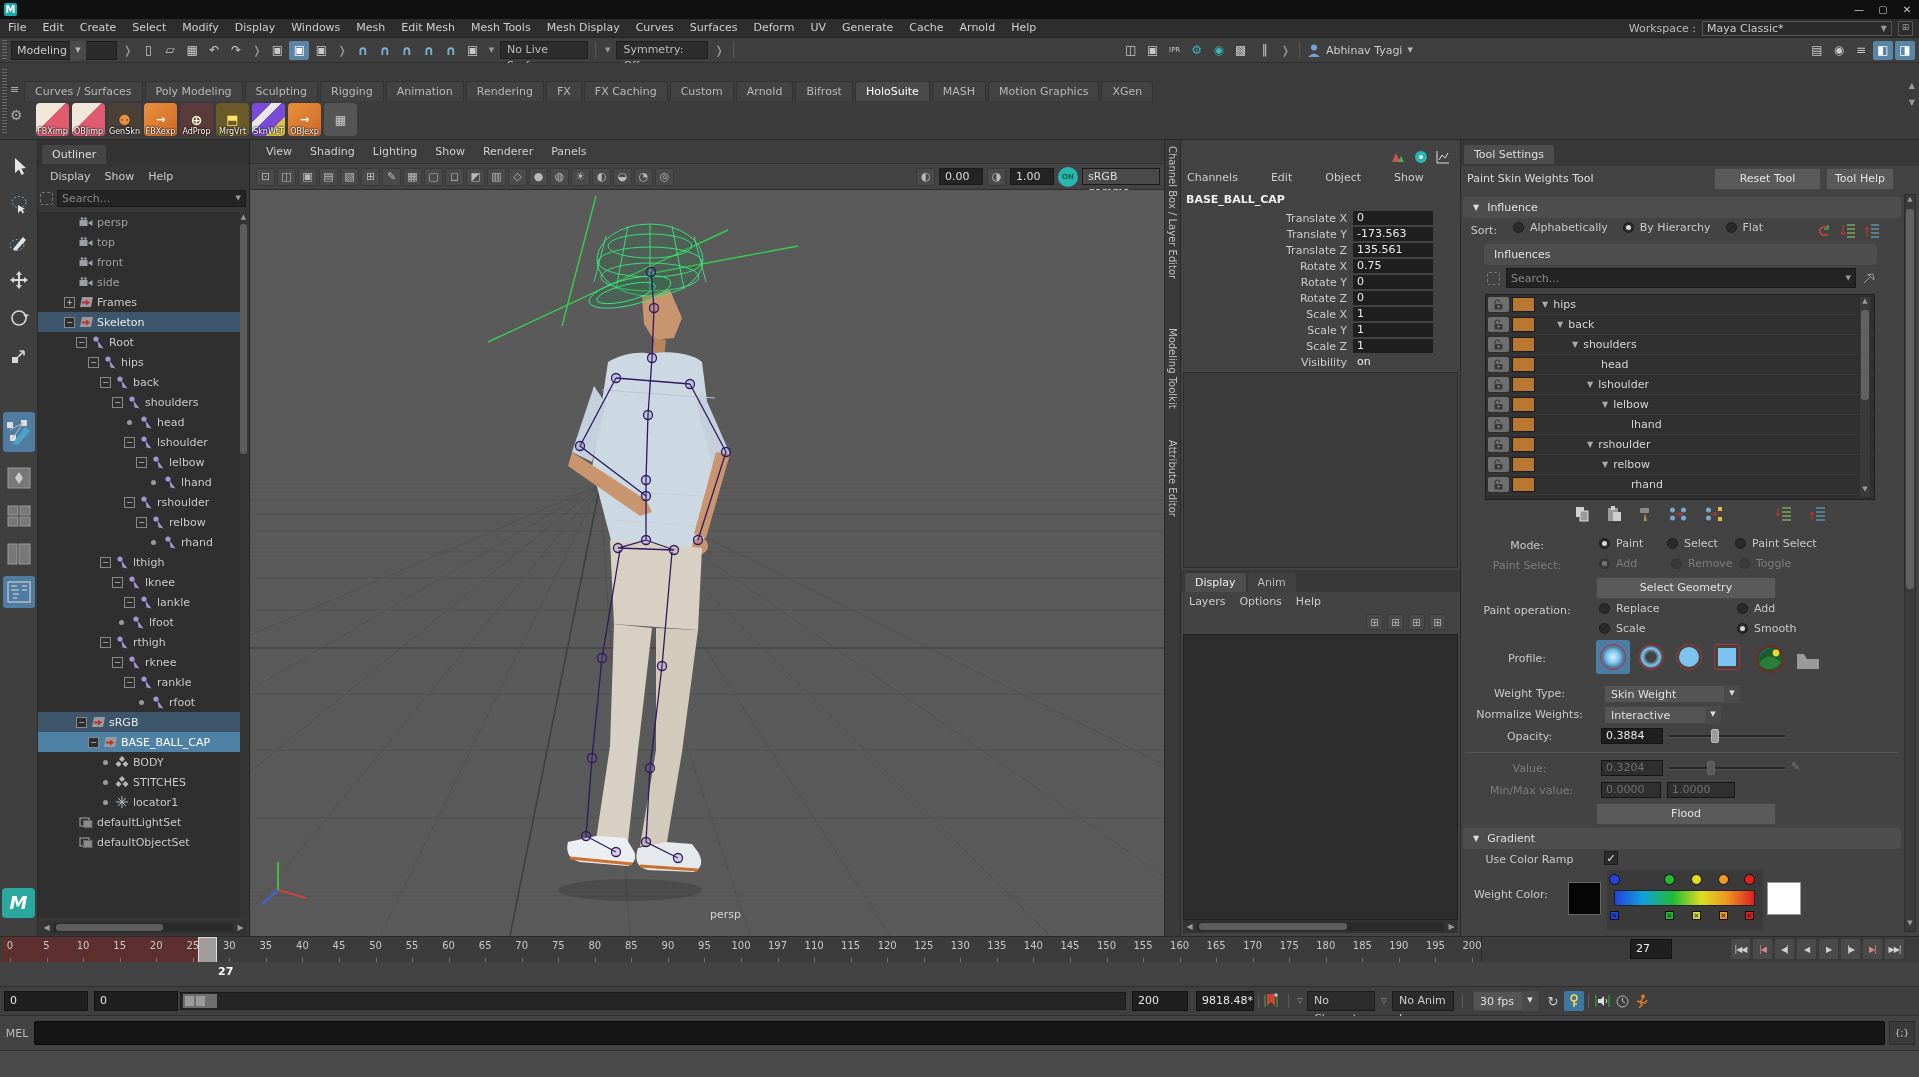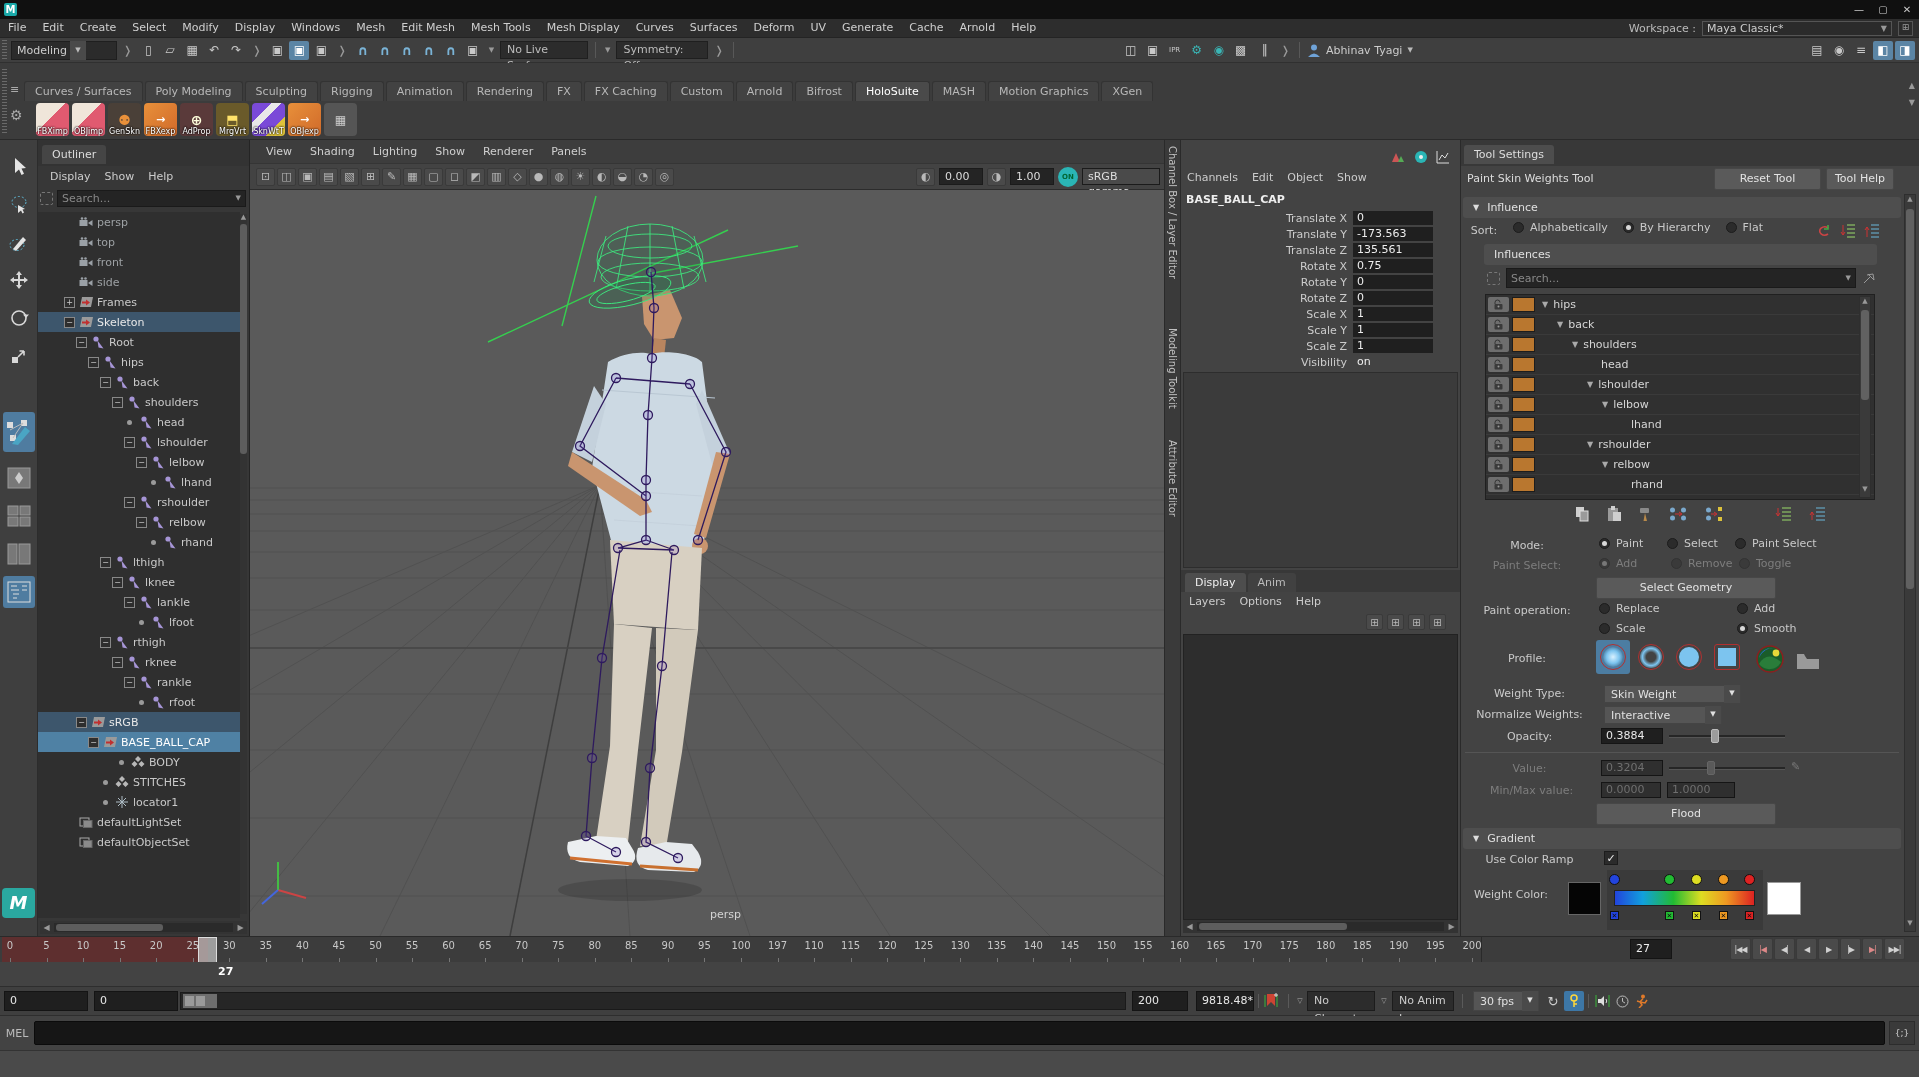--- a/index.html
+++ b/index.html
@@ -73,21 +73,21 @@
   .vic{width:19px;height:18px;display:flex;align-items:center;justify-content:center;color:#b9b9b9;font-size:11px;background:#4a4a4a;border:1px solid #3a3a3a;border-radius:2px}
   .vp-field{background:#242424;border:1px solid #1b1b1b;height:17px;line-height:15px;padding:0 5px;color:#ddd}
   #vp-scene{position:absolute;left:0;top:50px;width:914px;height:746px;background:#5a5a5a;overflow:hidden}
   #persp-label{position:absolute;left:460px;top:718px;color:#d2d2d2}
   
   #sidetabs{left:1164px;top:140px;width:17px;height:796px;background:#3a3a3a;border-left:1px solid #2a2a2a;border-right:1px solid #2a2a2a}
   .vtab{writing-mode:vertical-rl;color:#c2c2c2;font-size:10px;position:absolute;left:2px;white-space:nowrap;cursor:default}
   
   #channelbox{left:1181px;top:140px;width:279px;height:796px;background:#434343}
   #cb-gizmos{position:absolute;right:10px;top:10px;display:flex;gap:8px}
-  #cb-menus{position:absolute;left:6px;top:31px;display:flex;gap:14px}
+  #cb-menus{position:absolute;left:6px;top:31px;display:flex;gap:33px}
   #cb-object{position:absolute;left:5px;top:53px;font-weight:bold;color:#eee}
   .cb-attr{position:absolute;left:0;width:279px;height:16px;display:flex;align-items:center}
   .cb-attr .nm{width:166px;text-align:right;color:#ccc}
   .cb-attr .vl{margin-left:6px;width:80px;height:14px;background:#1f1f1f;color:#eee;padding:0 4px;line-height:14px}
   .cb-attr .vl.plain{background:none}
   #cb-empty{position:absolute;left:2px;top:232px;width:275px;height:196px;background:#3b3b3b;border:1px solid #2d2d2d}
   #le-tabs{position:absolute;left:0px;top:430px;width:100%;height:22px;background:#383838;display:flex;align-items:flex-end;gap:2px;padding-left:4px}
   .le-tab{padding:3px 10px;background:#414141;color:#bbb;border-radius:3px 3px 0 0}
   .le-tab.active{background:#4d4d4d;color:#eee}
   #le-menus{position:absolute;left:8px;top:455px;display:flex;gap:14px}
@@ -626,21 +626,21 @@
       <div class="orow" style="padding-left:86px">
         <span class="exp">−</span>
         <span class="oicon">
           <svg width="13" height="13">
             <circle cx="4" cy="3" r="2.6" fill="#a695d6"></circle>
             <path d="M5.5 4.5 L11.5 12.5 L6.5 11.5 Z" fill="#a695d6"></path>
           </svg>
         </span>
         <span>lankle</span>
       </div>
-      <div class="orow" style="padding-left:98px">
+      <div class="orow" style="padding-left:78px">
         <span class="expdot"></span>
         <span class="oicon">
           <svg width="13" height="13">
             <circle cx="4" cy="3" r="2.6" fill="#a695d6"></circle>
             <path d="M5.5 4.5 L11.5 12.5 L6.5 11.5 Z" fill="#a695d6"></path>
           </svg>
         </span>
         <span>lfoot</span>
       </div>
       <div class="orow" style="padding-left:62px">
@@ -696,21 +696,21 @@
       <div class="orow sel1" style="padding-left:50px">
         <span class="exp">−</span>
         <span class="oicon">
           <svg width="15" height="12">
             <path d="M3 1 L14 1 L12 11 L1 11 Z" fill="#9a9a9a"></path>
             <path d="M3 5.5 L7 5.5 L7 3.5 L11 6.5 L7 9.5 L7 7.5 L3 7.5 Z" fill="#c03030"></path>
           </svg>
         </span>
         <span>BASE_BALL_CAP</span>
       </div>
-      <div class="orow" style="padding-left:78px">
+      <div class="orow" style="padding-left:62px">
         <span class="expdot"></span>
         <span class="oicon">
           <svg width="14" height="13">
             <path d="M7 0 L10 3 L7 6 L4 3 Z M3.5 5 L6.5 8 L3.5 11 L0.5 8 Z M10.5 5 L13.5 8 L10.5 11 L7.5 8 Z" fill="#b8b8b8"></path>
           </svg>
         </span>
         <span>BODY</span>
       </div>
       <div class="orow" style="padding-left:62px">
         <span class="expdot"></span>

